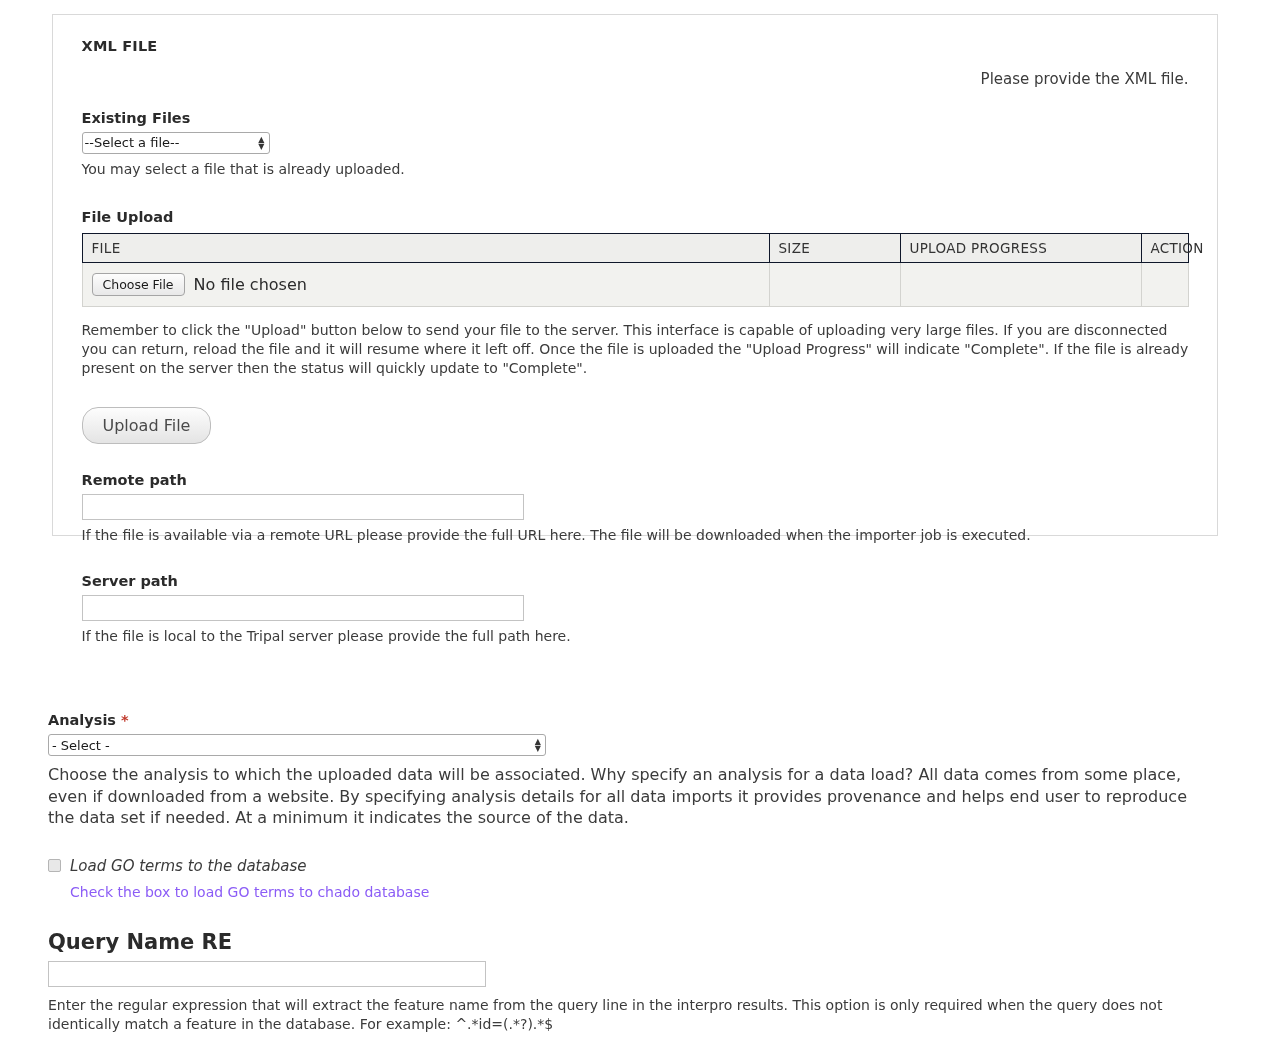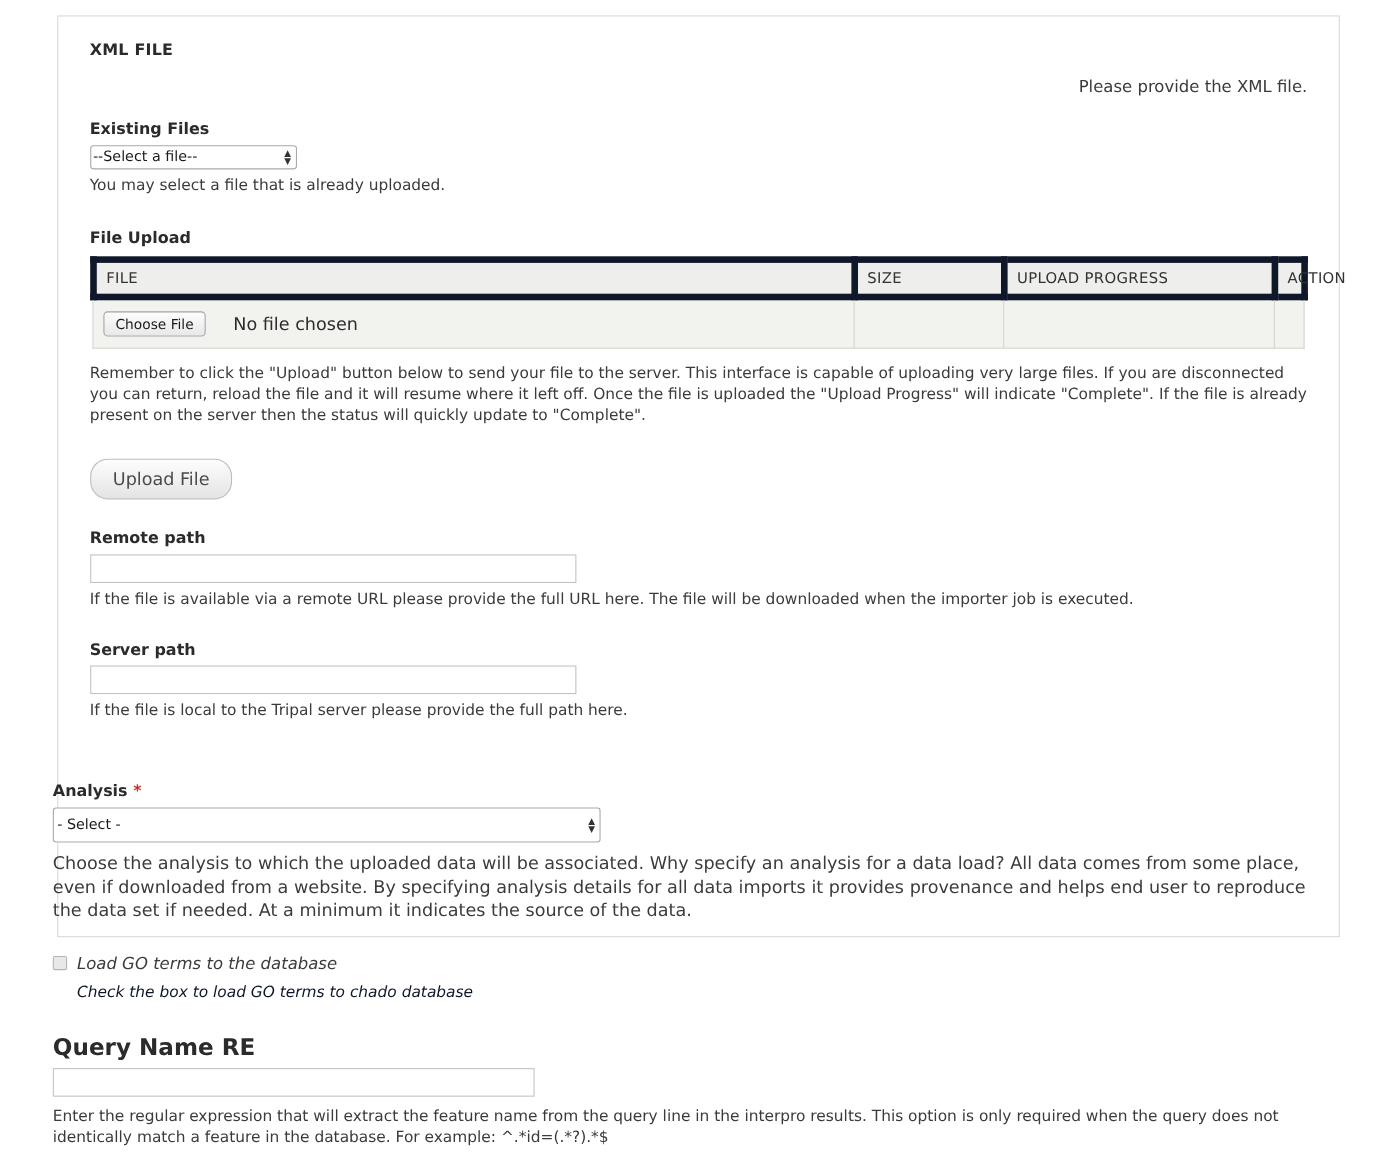--- a/index.html
+++ b/index.html
@@ -22,21 +22,21 @@
   }
   
   .fieldset {
     position: absolute;
     left: 50px;
     top: 14px;
     width: 1166px;
     border: 1px solid #d9d9d9;
     border-top: 1px solid #d9d9d9;
     box-sizing: border-box;
-    height: 838px;
+    height: 522px;
     background: #fff;
   }
   .fs-inner {
     padding: 16px 18px 10px 18px;
   }
   h3.section-title {
     font-size: 14.5px;
     font-weight: bold;
     color: #2b2b2b;
     margin: 2px 0 16px 0;
@@ -90,38 +90,38 @@
   }
   .block-gap-1 { height: 30px; }
   table.upload-table {
     width: 100%;
     border-collapse: collapse;
     margin-top: 8px;
     table-layout: fixed;
   }
   table.upload-table th {
     background: #eeeeec;
-    border: 6px solid #0f172a;
+    border: 1px solid #0f172a;
     text-align: left;
     font-weight: normal;
     font-size: 13.5px;
     color: #333;
     padding: 6px 9px;
     letter-spacing: 0.3px;
   }
   table.upload-table td {
     background: #f2f2ef;
     border: 1px solid #d3d3cf;
     padding: 10px 9px;
     font-size: 13px;
   }
   .file-input-row {
     display: flex;
     align-items: center;
-    gap: 16px;
+    gap: 0;
   }
   .choose-file-btn {
     font-family: "DejaVu Sans", sans-serif;
     font-size: 12.5px;
     padding: 3px 10px;
     border: 1px solid #a5a5a5;
     border-radius: 4px;
     background: linear-gradient(#fdfdfd, #e8e8e8);
     color: #1a1a1a;
     cursor: pointer;
@@ -170,21 +170,21 @@
     width: 1168px;
   }
   .req-star {
     color: #c0392b;
     font-weight: bold;
   }
   select.analysis-select {
     font-family: "DejaVu Sans", sans-serif;
     font-size: 13px;
     width: 498px;
-    height: 32px;
+    height: 22px;
     padding: 1px 3px;
     border: 1px solid #a9a9a9;
     border-radius: 3px;
     background: #fff;
     color: #1a1a1a;
     -webkit-appearance: none;
     appearance: none;
   }
   .analysis-desc {
     font-size: 16px;
@@ -208,23 +208,22 @@
     appearance: none;
     border-radius: 2px;
   }
   .cb-label {
     font-size: 15px;
     color: #3b3b3b;
     font-style: italic;
   }
   .cb-desc {
     font-size: 14px;
-    color: #0f172a;
+    color: #8b5cf6;
     margin: 9px 0 16px 22px;
-    font-style: italic;
   }
   .query-title {
     font-weight: bold;
     font-size: 21px;
     color: #2b2b2b;
     margin-top: 30px;
   }
   .query-input {
     display: block;
     margin-top: 7px;

